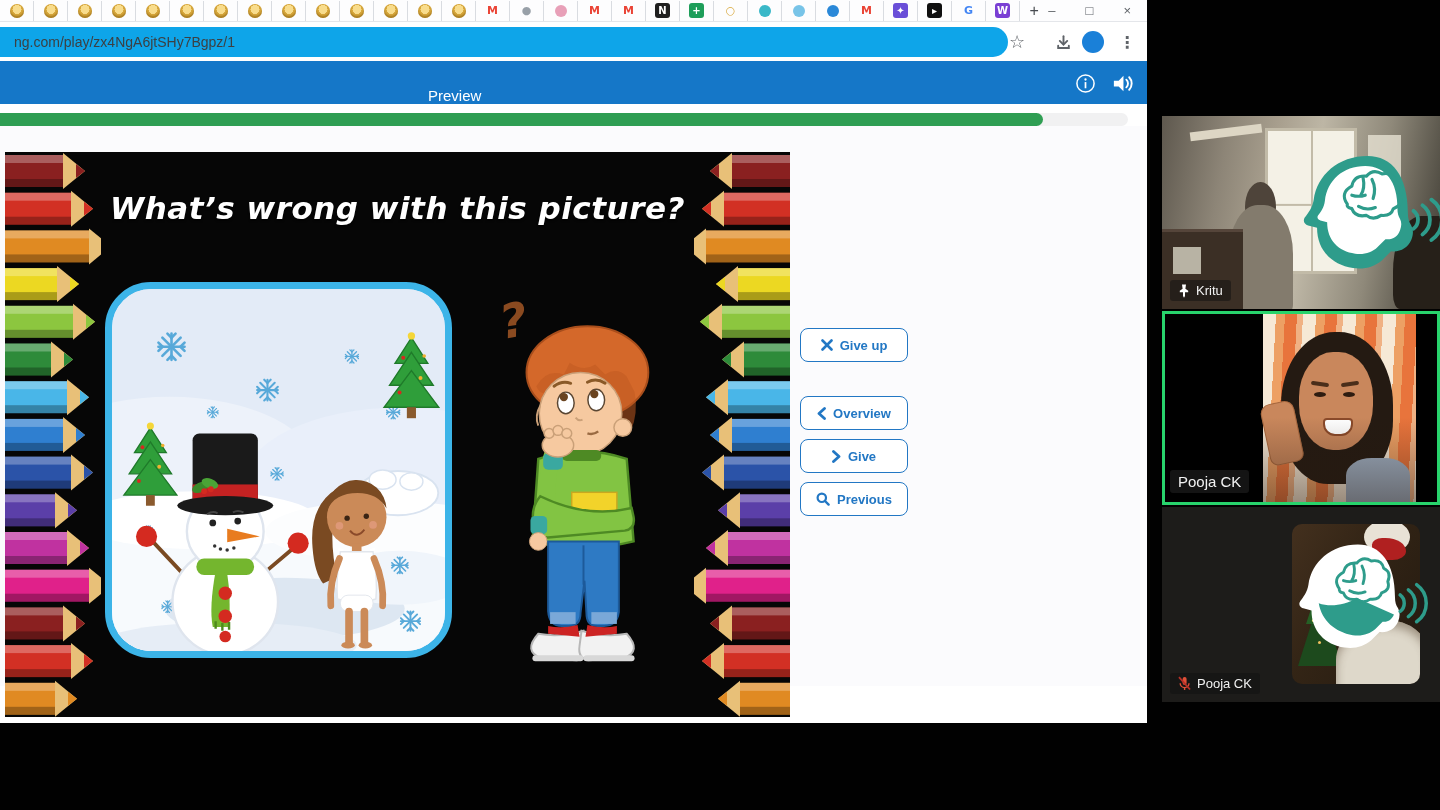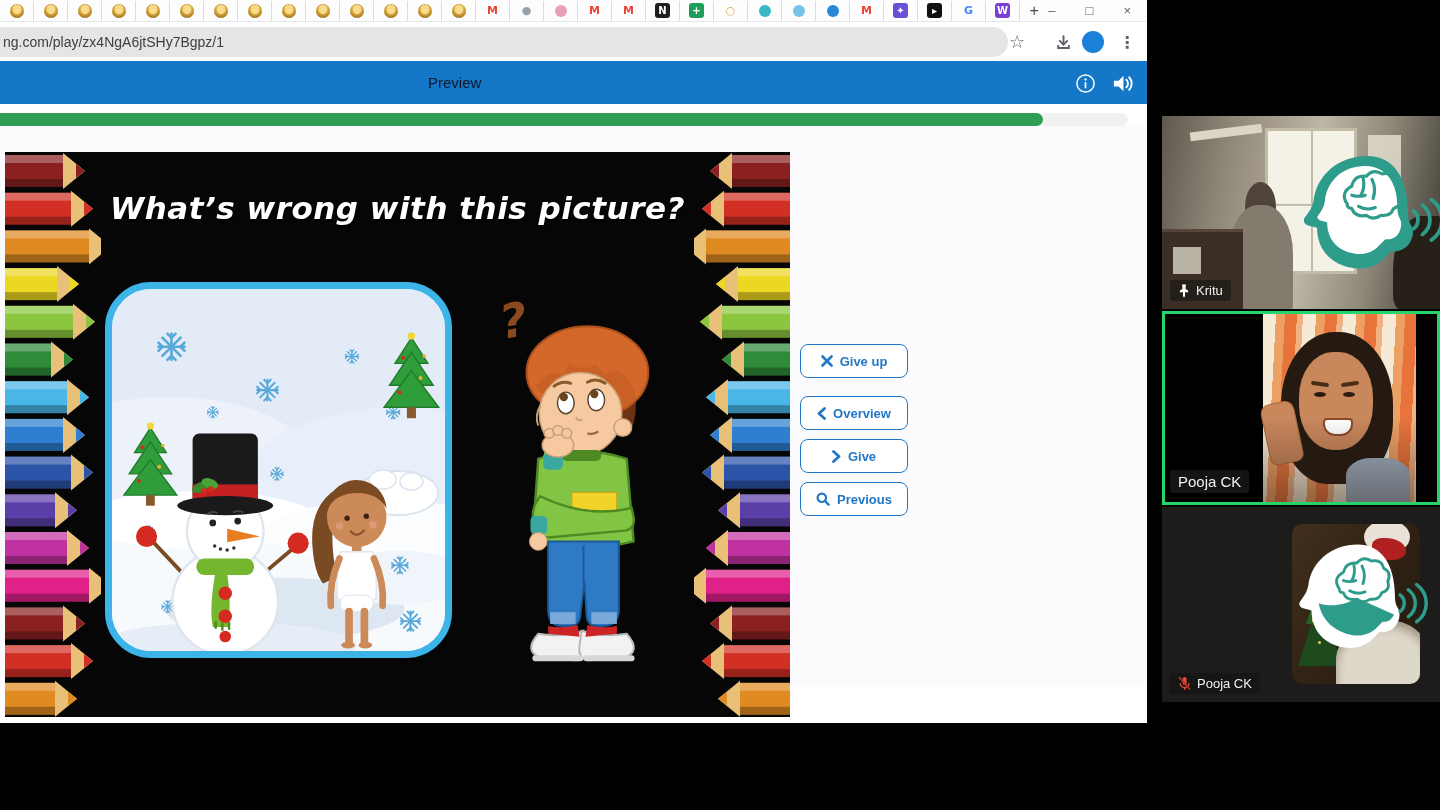--- a/index.html
+++ b/index.html
@@ -16,32 +16,32 @@
   .fav-owl{width:14px;height:14px;border-radius:50%;
        background:radial-gradient(circle at 50% 38%,#f8dc8c 0 40%,#d9a93c 41% 100%);
        box-shadow:inset 0 -2px 2px rgba(120,80,10,.5);}
   .fav-dot{width:12px;height:12px;border-radius:50%;}
   .fav-sq{font-size:10px;}
   .newtab{width:40px;text-align:center;color:#474b50;font-size:16px;line-height:20px;}
   .wincontrols{margin-left:auto;display:flex;align-items:center;gap:30px;padding-right:16px;
                color:#5f6368;font-size:13px;}
   .wincontrols span{cursor:default;}
   .toolbar{position:absolute;left:0;top:22px;width:100%;height:39px;background:#fff;}
-  .omnibox{position:absolute;left:0;top:5px;width:1008px;height:30px;background:#e5e5e5;
-           border-radius:0 15px 15px 0;display:flex;align-items:center;padding-left:3px;
+  .omnibox{position:absolute;left:0;top:5px;width:1008px;height:30px;background:#0ea5e9;
+           border-radius:0 15px 15px 0;display:flex;align-items:center;padding-left:14px;
            font-size:14px;color:#3c4043;box-sizing:border-box;}
   .tb-icon{position:absolute;top:5px;width:30px;height:30px;display:flex;align-items:center;
            justify-content:center;color:#5f6368;}
   .star-ic{left:1002px;font-size:18px;}
   .dl-ic{left:1048px;}
   .avatar{position:absolute;left:1082px;top:9px;width:22px;height:22px;border-radius:50%;background:#1a80d8;}
   .menu-ic{left:1112px;font-size:16px;font-weight:bold;}
   
   .previewbar{position:absolute;left:0;top:61px;width:100%;height:43px;background:#1577c8;}
-  .preview-label{position:absolute;left:428px;top:13px;color:#0f172a;font-size:15px;}
+  .preview-label{position:absolute;left:428px;top:26px;color:#ffffff;font-size:15px;}
   .pv-icon{position:absolute;top:10px;width:24px;height:24px;display:flex;align-items:center;justify-content:center;}
   .info-ic{left:1073px;} .spk-ic{left:1110px;}
   .progresswrap{position:absolute;left:0;top:113px;width:1128px;height:13px;background:#f1f1f2;
                 border-radius:0 7px 7px 0;overflow:hidden;}
   .progress-fill{height:100%;background:#2f9e53;border-radius:0 7px 7px 0;}
   
   .content{position:absolute;left:0;top:126px;width:1147px;height:560px;background:#fbfbfd;}
   .slide{position:absolute;left:5px;top:26px;width:785px;height:565px;background:#060606;overflow:hidden;}
   .pencils{position:absolute;top:0;width:96px;height:565px;}
   .pencils.left{left:0;} .pencils.right{right:0;transform:scaleX(-1);}
@@ -567,21 +567,21 @@
               <path d="M42,352 q-16,18 3,25 l36,2 q11,-2 9,-15 l-2,-15 q-24,7 -46,3 z" fill="#f2f2f2" stroke="#b8b8b8" stroke-width="2"></path>
               <path d="M132,352 q16,18 -3,25 l-36,2 q-11,-2 -9,-15 l2,-15 q24,7 46,3 z" fill="#f2f2f2" stroke="#b8b8b8" stroke-width="2"></path>
               <path d="M52,352 l32,3 -2,-12 q-16,4 -30,1 z M122,352 l-32,3 2,-12 q16,4 30,1 z" fill="#cc2424"></path>
               <rect x="36" y="374" width="52" height="6" rx="3" fill="#d8d8d8"></rect>
               <rect x="88" y="374" width="52" height="6" rx="3" fill="#d8d8d8"></rect>
             </g>
           </svg>
         </div>
       </div>
 
-      <div class="btn" style="top:202px;margin-top:16px;">
+      <div class="btn" style="top:202px;">
         <svg width="12" height="12" viewBox="0 0 12 12">
             <g stroke="#2277c4" stroke-width="2.6" stroke-linecap="round">
               <line x1="1.5" y1="1.5" x2="10.5" y2="10.5"></line>
               <line x1="10.5" y1="1.5" x2="1.5" y2="10.5"></line>
             </g>
           </svg>
         <span>Give up</span>
       </div>
       <div class="btn" style="top:270px;">
         <svg width="9" height="13" viewBox="0 0 9 13">

